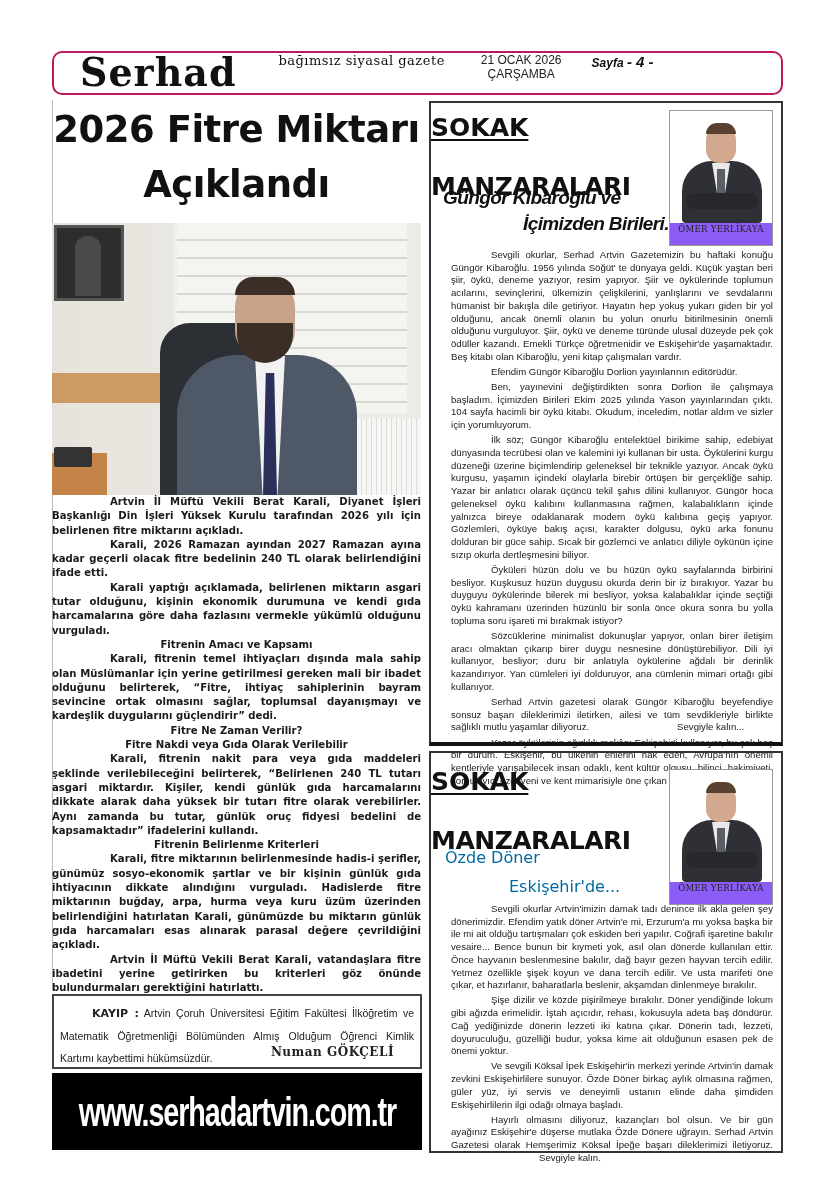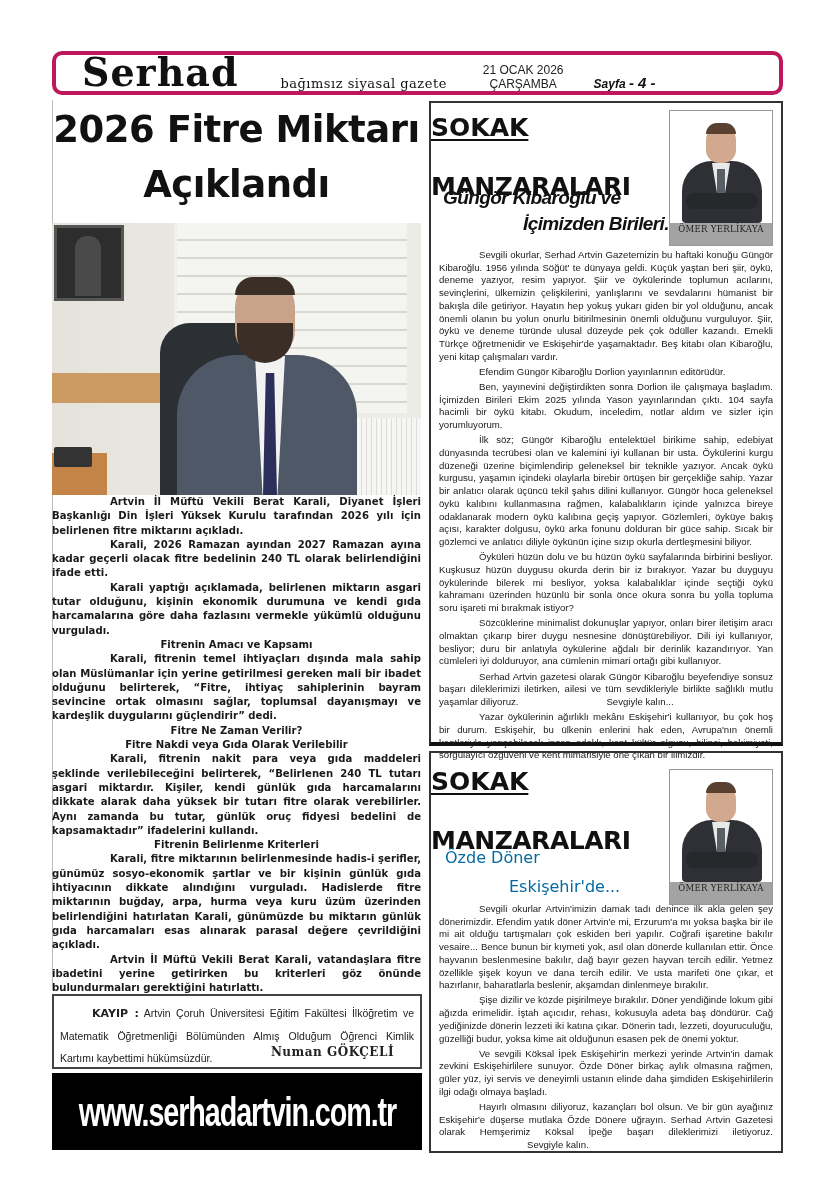--- a/index.html
+++ b/index.html
@@ -2,22 +2,22 @@
 <html><head>
 <meta charset="utf-8">
 <style>
   * { box-sizing: border-box; margin: 0; padding: 0; }
   html, body { width: 834px; height: 1200px; background: #ffffff; overflow: hidden; }
   body { position: relative; font-family: "DejaVu Sans", sans-serif; color: #111; }
 
   
   .masthead {
     position: absolute; left: 52px; top: 51px; width: 731px; height: 44px;
-    border: 4px solid #be185d; border-radius: 10px;
-    display: flex; align-items: flex-end;
+    border: 2px solid #be185d; border-radius: 10px;
+    display: flex; align-items: flex-start;
   }
   .masthead .brand {
     font-family: "DejaVu Serif", serif; font-weight: bold; font-size: 38px;
     letter-spacing: 1px; margin-left: 26px; line-height: 1; transform: scaleY(1.05);
   }
   .masthead .tagline {
     font-family: "DejaVu Serif", serif; font-size: 13px; margin-left: 42px; letter-spacing: 0.5px;
   }
   .masthead .date {
     margin-left: 36px; text-align: center; font-family: "Liberation Sans", sans-serif;
@@ -85,33 +85,33 @@
   .col-head { position: relative; height: 146px; }
   .sokak {
     position: absolute; left: 0; width: 230px; text-align: left;
     font-family: "DejaVu Sans", sans-serif; font-weight: bold; color: #111;
   }
   .sokak .l1 { font-size: 25px; line-height: 30px; text-decoration: underline; text-decoration-thickness: 2px; text-underline-offset: 3px; }
   .sokak .l2 { font-size: 25px; line-height: 32px; text-decoration-thickness: 2px; text-underline-offset: 3px; letter-spacing: -0.5px; margin-top: 28px; }
   .subtitle1 { position: absolute; font-family: "Liberation Sans", sans-serif; font-style: italic; font-weight: bold; font-size: 19px; letter-spacing: -0.6px; color: #111; }
   .subtitle2 { position: absolute; font-family: "DejaVu Sans", sans-serif; font-size: 16px; color: #0369a1; }
   .author {
-    position: absolute; right: 8px; top: 7px; width: 104px; height: 136px; border: 1px solid #999; background: #a3a3a3; overflow: hidden;
+    position: absolute; right: 8px; top: 7px; width: 104px; height: 136px; border: 1px solid #999; background: #8b5cf6; overflow: hidden;
   }
   .author .ph { position: absolute; left: 0; top: 0; width: 104px; height: 112px; background: #fff; }
   .author .a-body { position: absolute; left: 12px; top: 50px; width: 80px; height: 62px; background: #2e3035; border-radius: 30px 30px 4px 4px; }
   .author .a-shirt { position: absolute; left: 42px; top: 52px; width: 18px; height: 38px; background: #e9e9e9; clip-path: polygon(0 0,100% 0,65% 100%,35% 100%); }
   .author .a-tie { position: absolute; left: 47px; top: 58px; width: 8px; height: 34px; background: #5a5e66; }
   .author .a-arms { position: absolute; left: 16px; top: 82px; width: 72px; height: 16px; background: #26282c; border-radius: 8px; }
   .author .a-head { position: absolute; left: 36px; top: 14px; width: 30px; height: 38px; background: #d2a88f; border-radius: 15px 15px 13px 13px; }
   .author .a-hair { position: absolute; left: 36px; top: 12px; width: 30px; height: 11px; background: #5a4030; border-radius: 15px 15px 0 0; }
   .author .name { position: absolute; left: 0; top: 113px; width: 100%; text-align: center; font-family: "DejaVu Serif", serif; font-size: 8.5px; letter-spacing: 0.3px; color: #222; }
   .author .mail { position: absolute; left: 0; top: 140px; width: 100%; text-align: center; font-family: "DejaVu Serif", serif; font-size: 12px; color: #222; }
 
-  .column-text { font-family: "Liberation Sans", sans-serif; font-size: 9.6px; line-height: 12.7px; text-align: justify; padding: 0 8px 0 8px; color: #1a1a1a; }
+  .column-text { font-family: "Liberation Sans", sans-serif; font-size: 9.6px; line-height: 12.7px; text-align: justify; padding: 0 8px 0 20px; color: #1a1a1a; }
   .column-text p { text-indent: 40px; margin-bottom: 2.5px; }
   .column-text .sign { display: inline-block; margin-left: 48px; }
 </style>
 </head>
 <body>
 
 <header class="masthead">
   <div class="brand">Serhad</div>
   <div class="tagline">bağımsız siyasal gazete</div>
   <div class="date">

